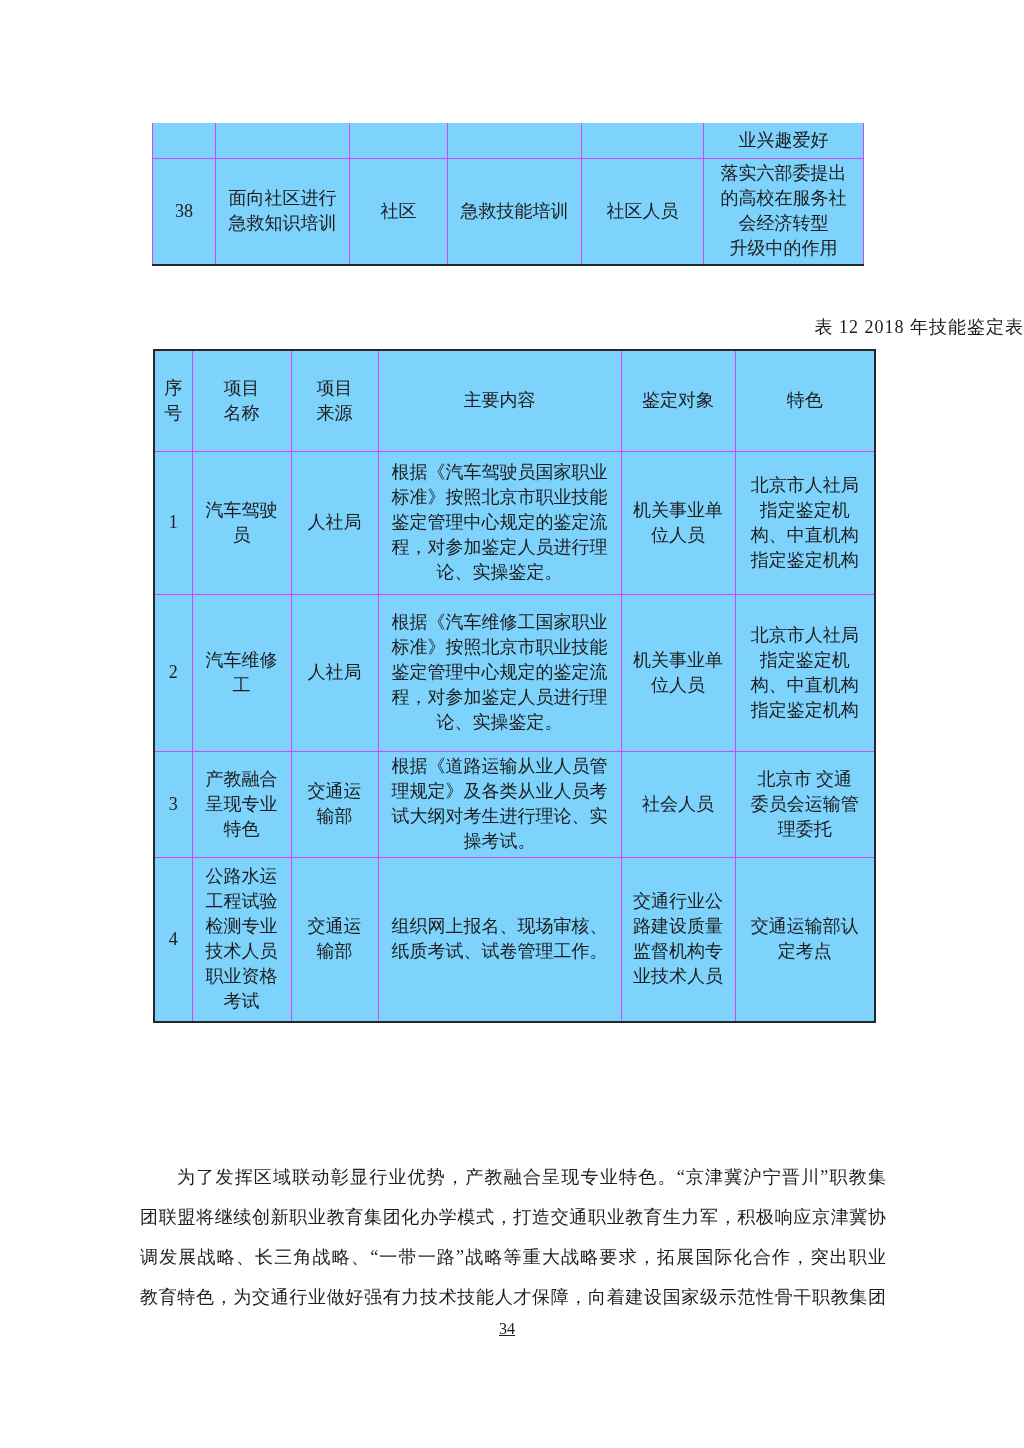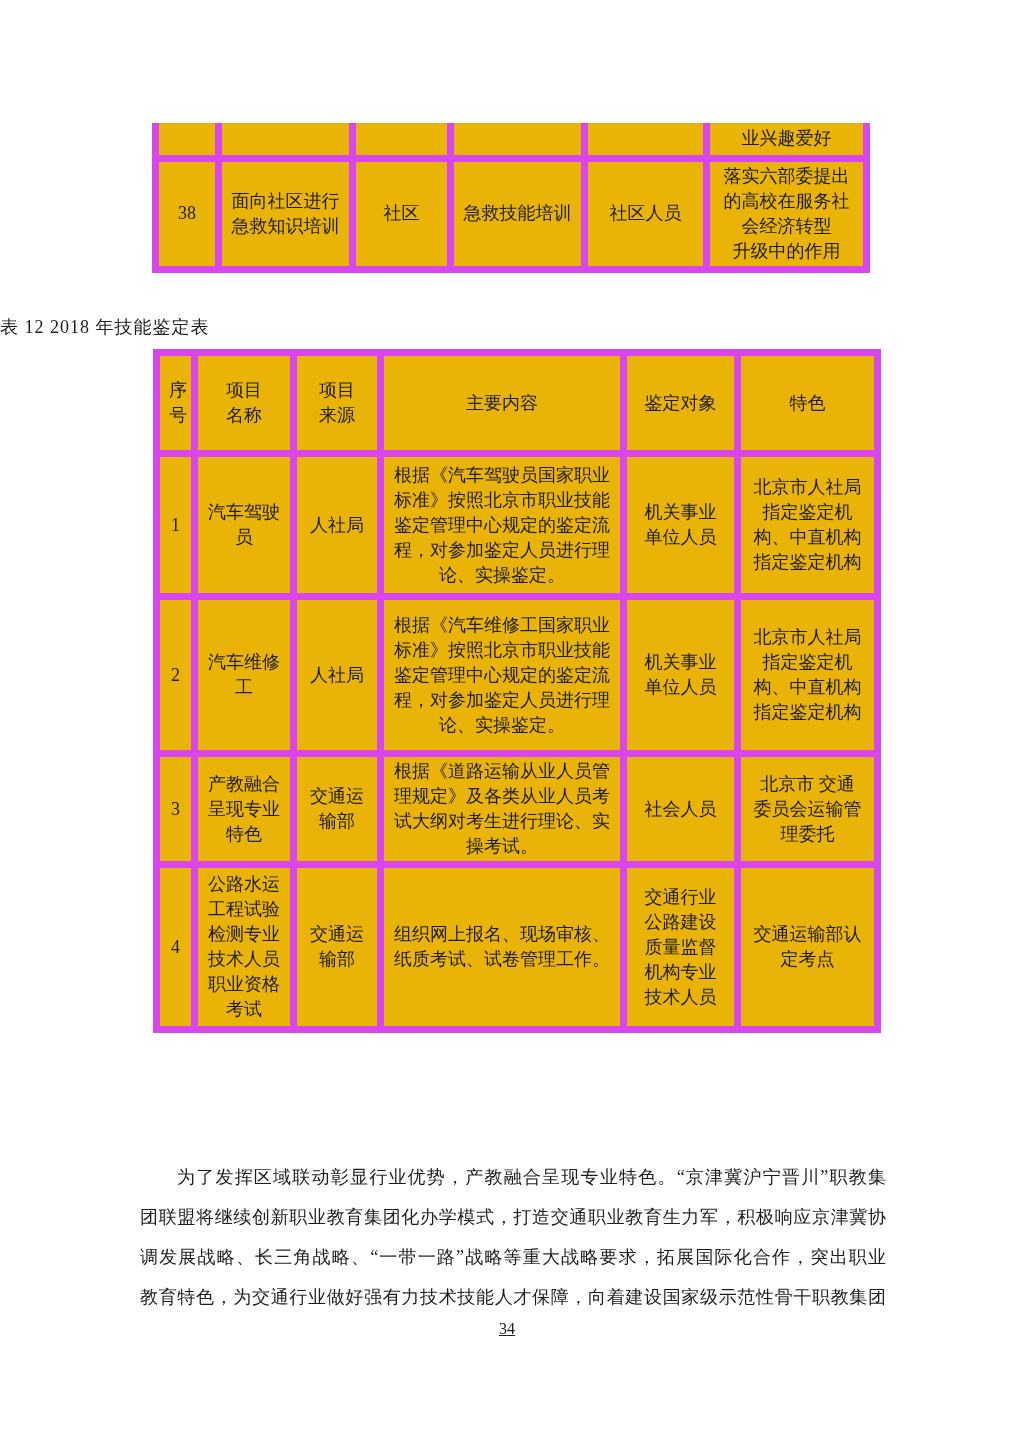--- a/index.html
+++ b/index.html
@@ -4,23 +4,23 @@
 <style>
   html,body{margin:0;padding:0;background:#ffffff;}
   .page{
     position:relative;
     width:1024px;height:1448px;
     background:#ffffff;
     color:#1d1d1d;
     font-family:"Liberation Serif","DejaVu Serif",serif;
     overflow:hidden;
   }
-  table{border-collapse:collapse;table-layout:fixed;position:absolute;background:#eab308;}
+  table{border-collapse:collapse;table-layout:fixed;position:absolute;background:#7dd3fc;}
   td{
-    border:7px solid #d946ef;
+    border:1px solid #d946ef;
     text-align:center;
     vertical-align:middle;
     font-size:18px;
     line-height:25px;
     white-space:pre-line;
     padding:2px 9px;
     overflow:hidden;
     word-break:break-all;
   }
   
@@ -31,21 +31,21 @@
     border-bottom:2.5px solid #262626;
   }
   .tbl-frag tr:first-child td{border-top:none;}
   
   .tbl-skills{
     left:153px;top:349px;width:721px;
     border:2px solid #262626;
   }
   .tbl-title{
     position:absolute;left:0;top:315px;width:1024px;
-    text-align:left;font-size:18px;letter-spacing:1px;
+    text-align:right;font-size:18px;letter-spacing:1px;
   }
   .sec-heading{
     position:absolute;left:140px;top:1096px;width:760px;
     font-family:"Liberation Sans","DejaVu Sans",sans-serif;
     font-weight:bold;font-size:20px;line-height:28px;
   }
   .para{
     position:absolute;left:140px;top:1157px;width:746px;
     font-size:18px;
   }

